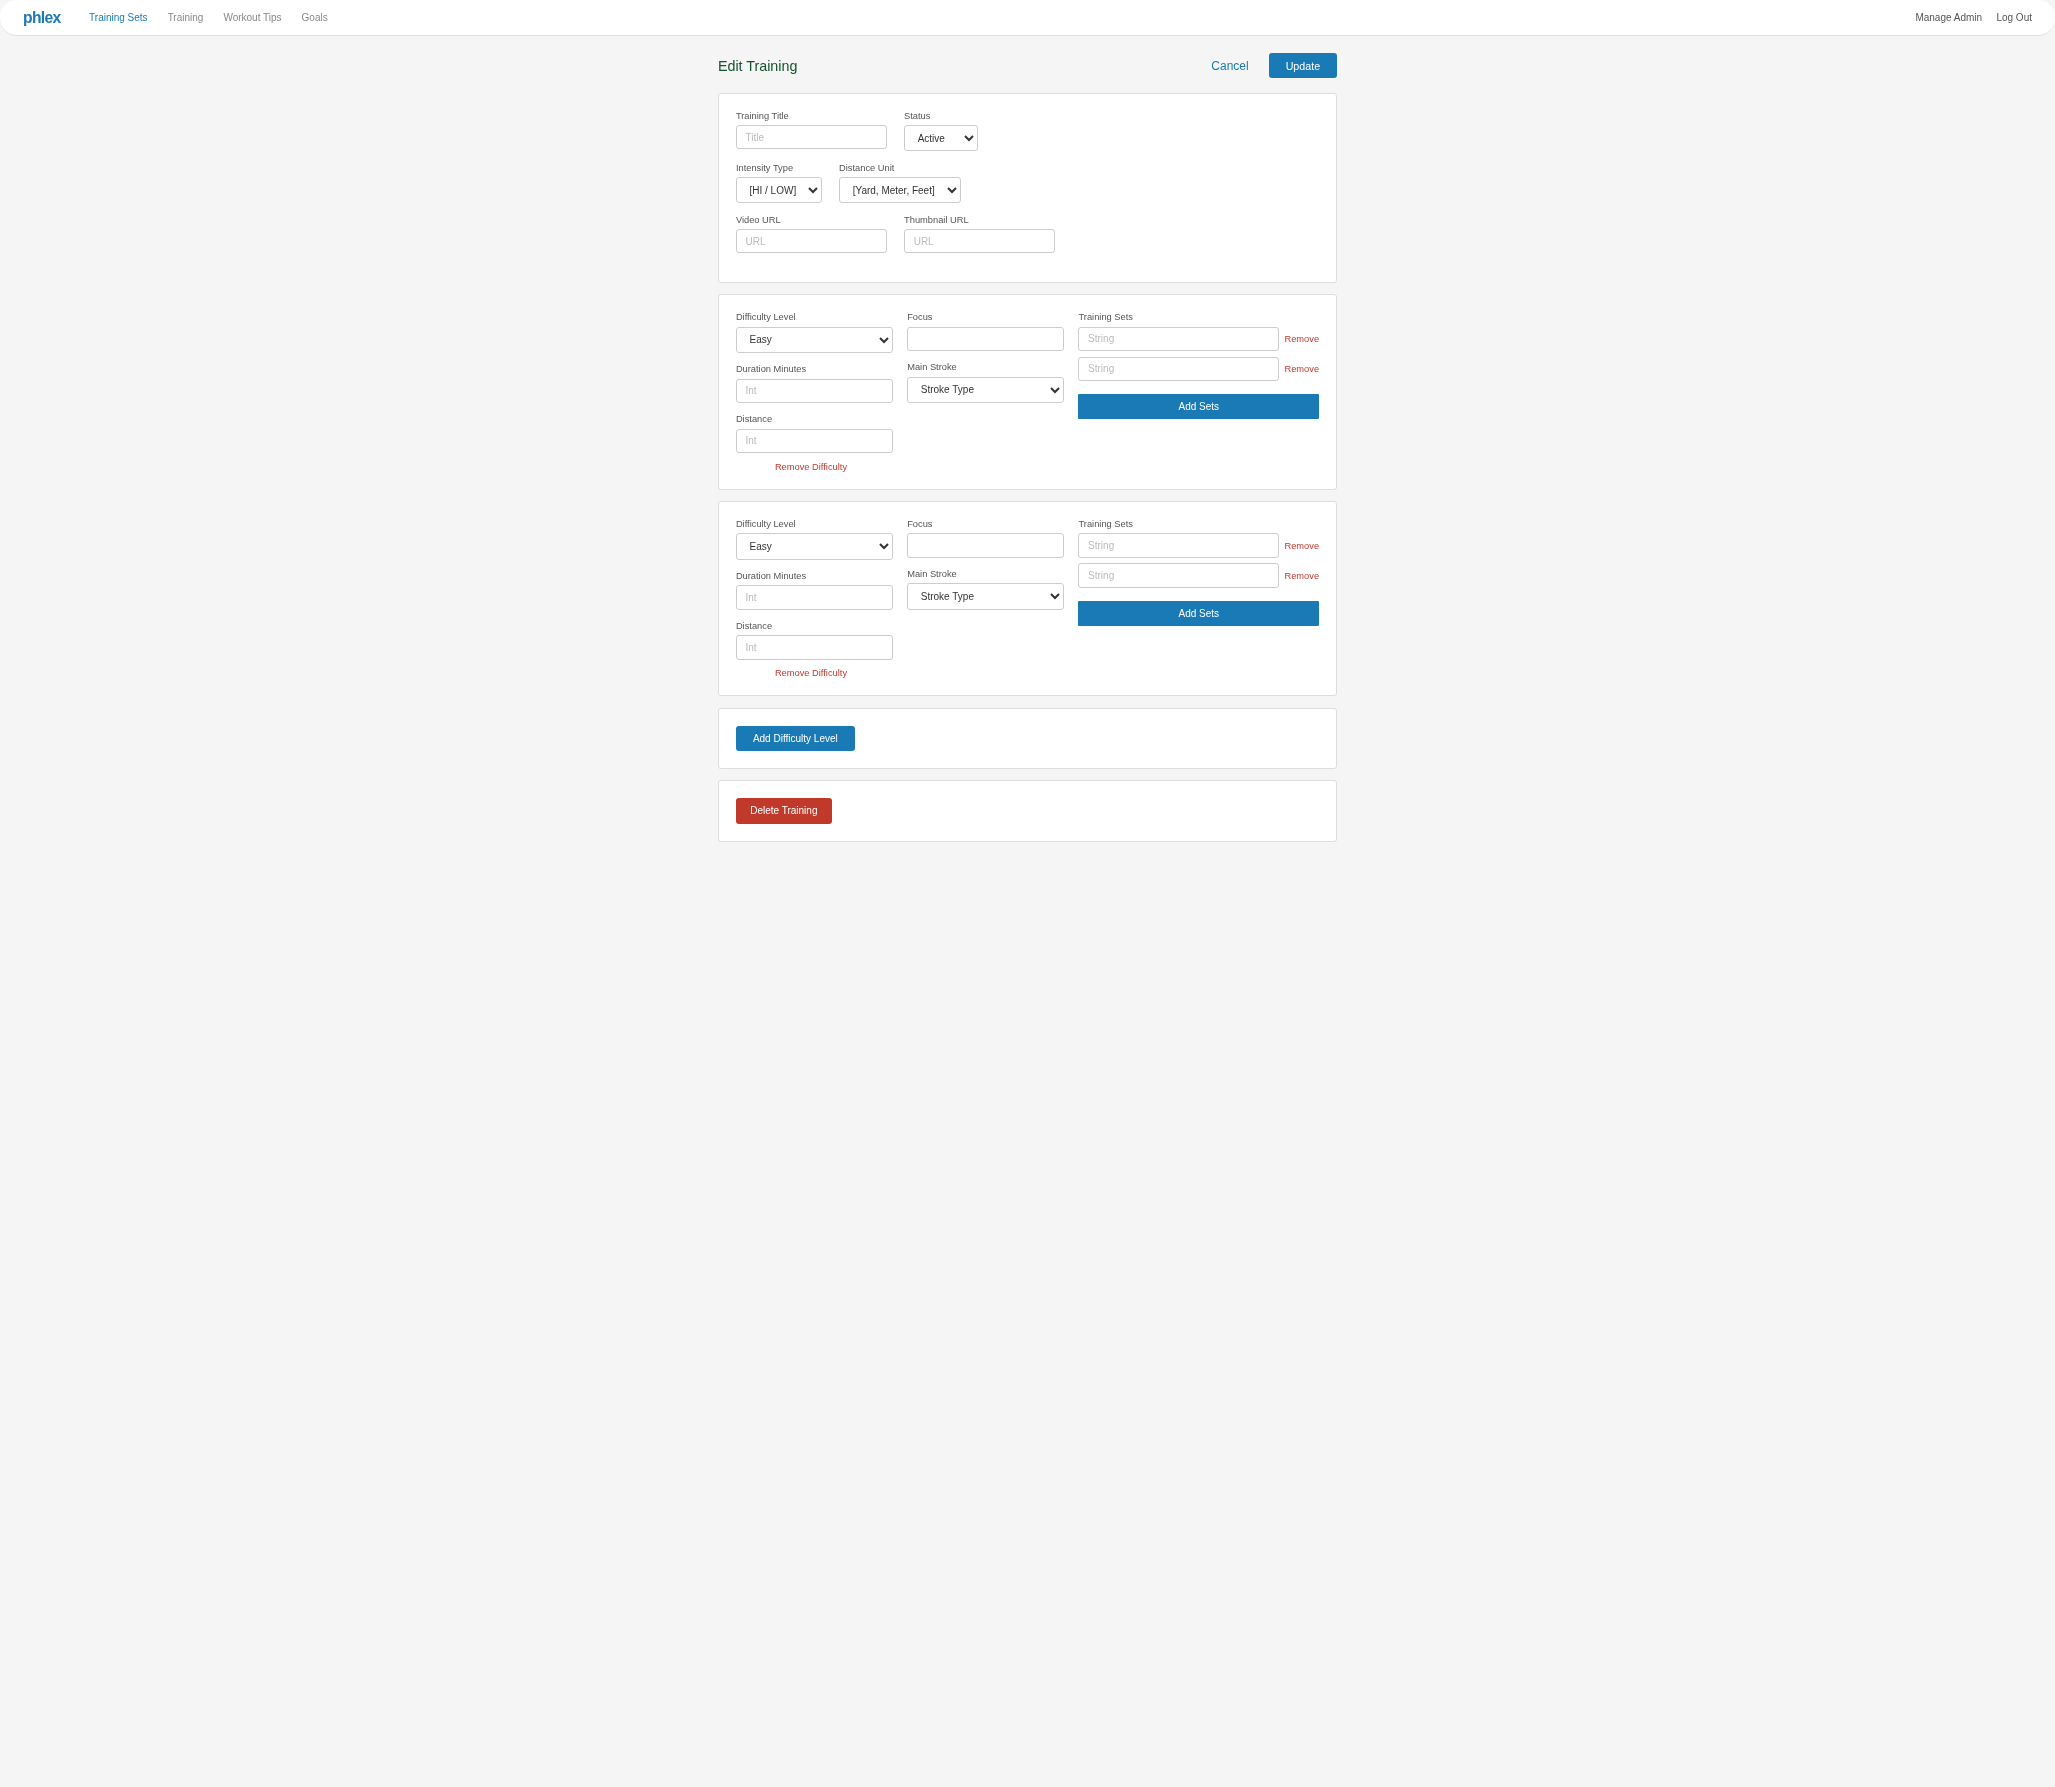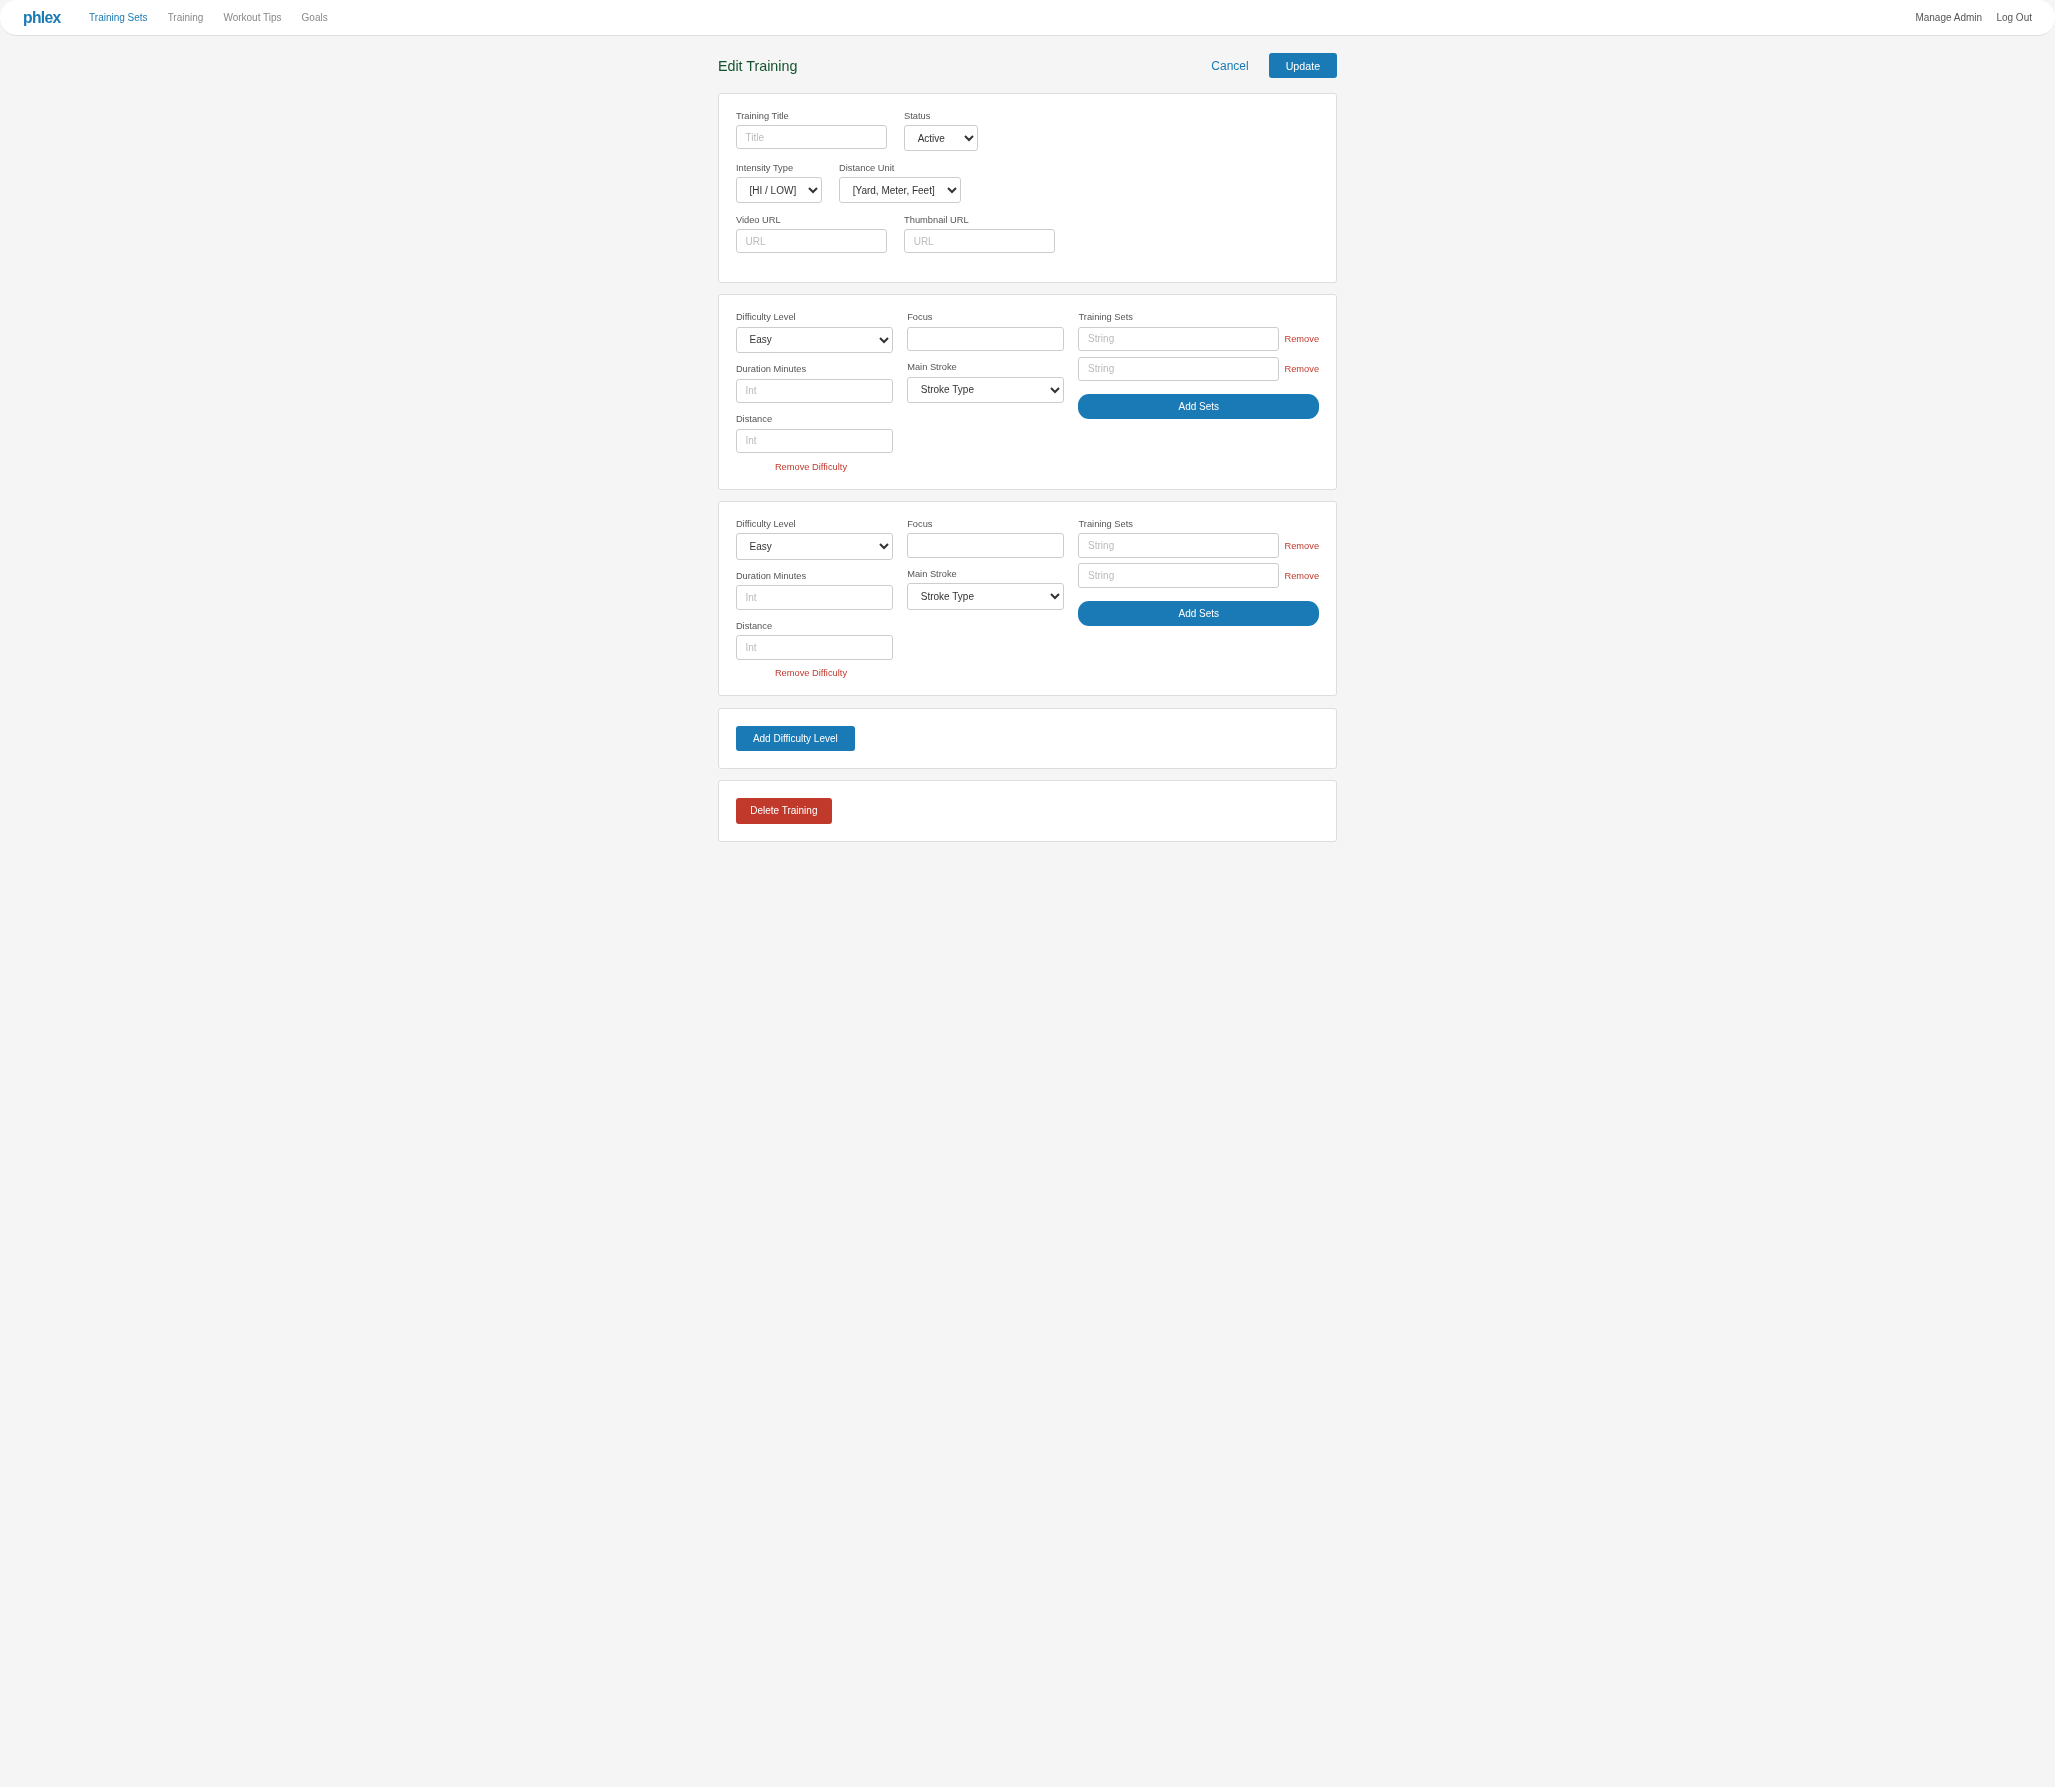--- a/index.html
+++ b/index.html
@@ -48,21 +48,21 @@
     .diff-left { flex: 0 0 157px; }
     .diff-middle { flex: 0 0 157px; }
     .diff-right { flex: 1; }
 
     .training-sets-list { display: flex; flex-direction: column; gap: 5.7px; margin-bottom: 7.1px; }
     .training-set-row { display: flex; align-items: center; gap: 5.7px; }
     .training-set-row input { flex: 1; border: 0.7px solid #ccc; border-radius: 2.9px; padding: 5.7px 7.1px; font-size: 10px; }
     .training-set-row input::placeholder { color: #bbb; }
     .remove-link { color: #c0392b; font-size: 9.3px; cursor: pointer; border: none; background: transparent; white-space: nowrap; }
 
-    .btn-add-sets { width: 100%; background: #1a7ab5; color: #fff; border: none; border-radius: 11px; padding: 7.1px; font-size: 10px; cursor: pointer; margin-top: 1.4px; }
+    .btn-add-sets { width: 100%; background: #1a7ab5; color: #fff; border: none; border-radius: 1px; padding: 7.1px; font-size: 10px; cursor: pointer; margin-top: 1.4px; }
 
     .remove-difficulty { color: #c0392b; font-size: 9.3px; cursor: pointer; border: none; background: transparent; margin-top: 8.6px; display: inline-block; margin-left: 39px; }
 
     
     .btn-add-difficulty { background: #1a7ab5; color: #fff; border: none; border-radius: 2.9px; padding: 7.1px 17px; font-size: 10px; cursor: pointer; font-weight: 500; }
 
     
     .btn-delete { background: #c0392b; color: #fff; border: none; border-radius: 2.9px; padding: 7.1px 14.3px; font-size: 10px; cursor: pointer; font-weight: 500; }
   </style>
 </head>

